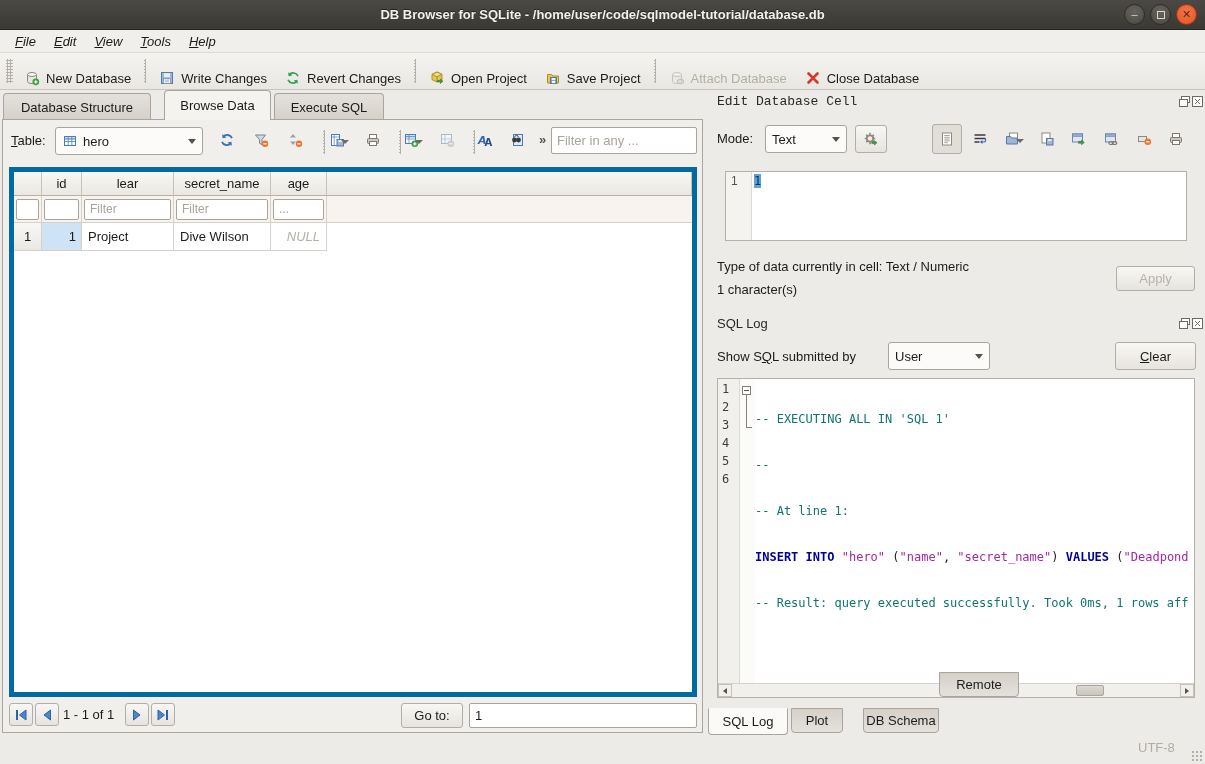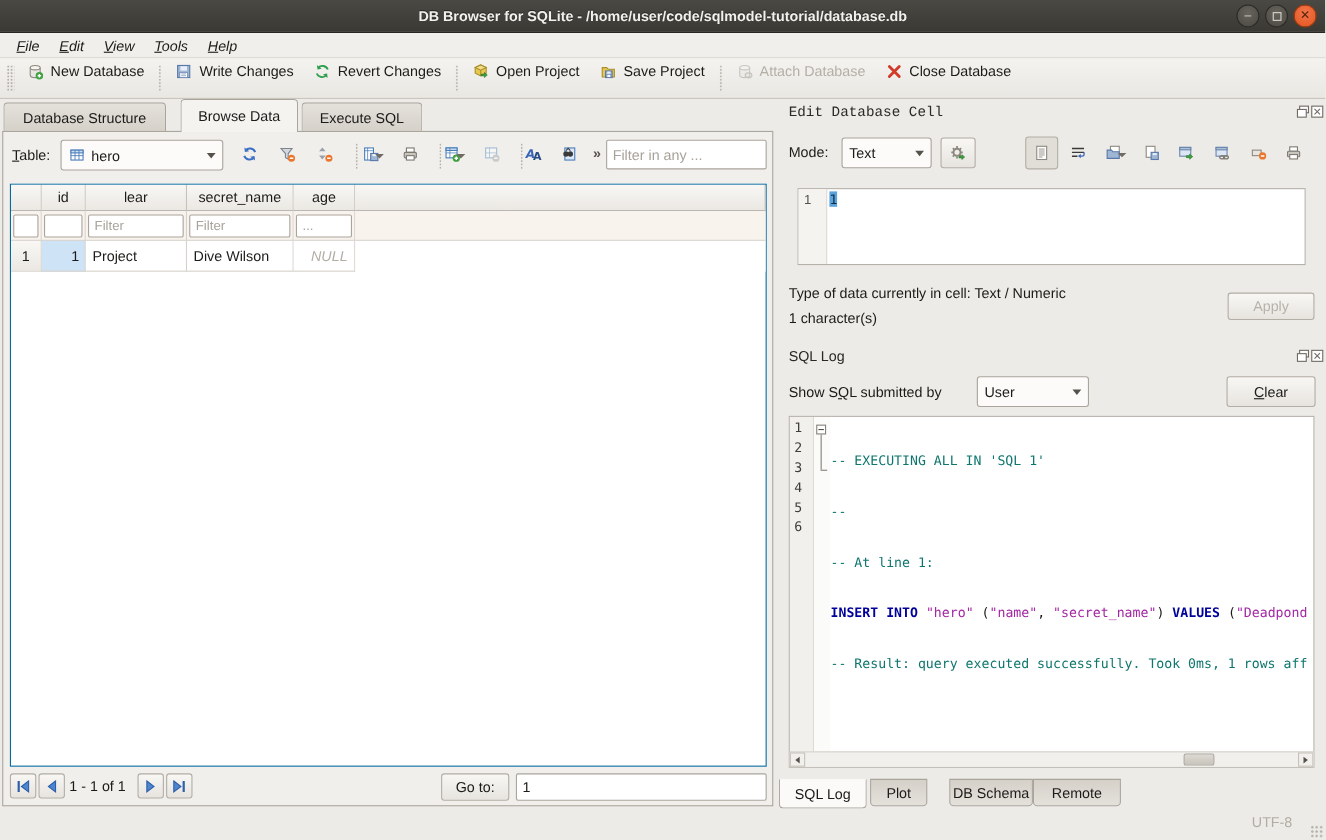--- a/index.html
+++ b/index.html
@@ -23,21 +23,21 @@
   
   #menubar { left:0; top:30px; width:1205px; height:23px; background:#f0efeb; border-bottom:1px solid #dcd9d3;
     display:flex; align-items:center; padding-left:6px;font-style:italic; }
   .menu-item { padding:3px 9px; }
 
   
   #toolbar { left:0; top:53px; width:1205px; height:37px; background:linear-gradient(#f4f3f0,#e9e7e2);
     border-bottom:1px solid #c9c5bd; display:flex; align-items:center; padding-left:4px; }
   .handle { width:7px; height:24px; margin:0 2px;
     background-image:radial-gradient(#b4b0a8 1px, transparent 1.2px); background-size:3px 3px; }
-  .tbtn { display:flex; align-items:flex-start; gap:6px; height:29px; padding:0 9px; border-radius:3px; }
+  .tbtn { display:flex; align-items:flex-end; gap:6px; height:29px; padding:0 9px; border-radius:3px; }
   .tbtn.disabled { color:#b4afa6; }
   .tbtn.disabled .ico { opacity:.4; }
   .tsep { width:2px; height:24px; margin:0 4px;
     background-image:radial-gradient(#b4b0a8 1px, transparent 1.2px); background-size:3px 3px; }
   .caret { width:0; height:0; border-left:4px solid transparent; border-right:4px solid transparent;
     border-top:4px solid #6f6b64; align-self:flex-end; margin:0 0 4px -4px; }
   .ico { display:inline-block; width:16px; height:16px; line-height:0; }
   .ico svg { width:16px; height:16px; }
 
   
@@ -50,21 +50,21 @@
   .combo { display:flex; align-items:center; gap:5px; background:#fcfbfa; border:1px solid #a9a49c;
     border-radius:3px; padding:0 6px; }
   .combo .carr { margin-left:auto; width:0; height:0; border-left:4px solid transparent;
     border-right:4px solid transparent; border-top:5px solid #55524c; }
   .ibtn { display:flex; align-items:flex-end; }
   input[type=text] { font-family:"Liberation Sans",sans-serif; font-size:13px; color:#1c1b19;
     background:#fff; border:1px solid #a9a49c; border-radius:2px; padding:0 5px; outline:none; }
   input::placeholder { color:#a8a39b; }
 
   
-  #grid { position:absolute; left:6px; top:47px; width:688px; height:530px; background:#fff; border:1px solid #0369a1; }
+  #grid { position:absolute; left:6px; top:47px; width:688px; height:530px; background:#fff; border:5px solid #0369a1; }
   .grow { display:flex; }
   .gc { border-right:1px solid #d6d2cb; border-bottom:1px solid #d6d2cb; display:flex; align-items:center; }
   .ghead .gc { background:linear-gradient(#f8f7f4,#ebe8e3); justify-content:center; height:24px; border-right:1px solid #c6c2ba; border-bottom:1px solid #b5b1a9; }
   .gfil .gc { height:27px; background:#f9f3ed; padding:2px; }
   .gfil input { width:100%; height:21px; font-size:12px; }
   .gdata .gc { height:28px; background:#fff; font-size:13px; }
   .rowhdr { background:linear-gradient(#f8f7f4,#ebe8e3) !important; justify-content:center; }
   .cell-num { justify-content:flex-end; padding-right:5px; }
   .cell-txt { padding-left:6px; }
   .cell-null { justify-content:flex-end; padding-right:6px; color:#b3aea6; font-style:italic; }
@@ -575,20 +575,20 @@
 
   <div class="btab active" style="left:708px; top:708px; width:80px; height:27px;">
       <span>SQL Log</span>
     </div>
   <div class="btab" style="left:791px; top:708px; width:52px; height:25px;">
       <span>Plot</span>
     </div>
   <div class="btab" style="left:845px; top:708px; width:76px; height:25px;margin-left:18px;">
       <span>DB Schema</span>
     </div>
-  <div class="btab" style="left:939px; top:708px; width:80px; height:25px;">
+  <div class="btab" style="left:939px; top:672px; width:80px; height:25px;">
       <span>Remote</span>
     </div>
 
   <div class="abs" id="statusenc" style="left:1138px; top:740px;">UTF-8</div>
   <div class="abs" id="grip"></div>
 
 </div>
 
 </body></html>

